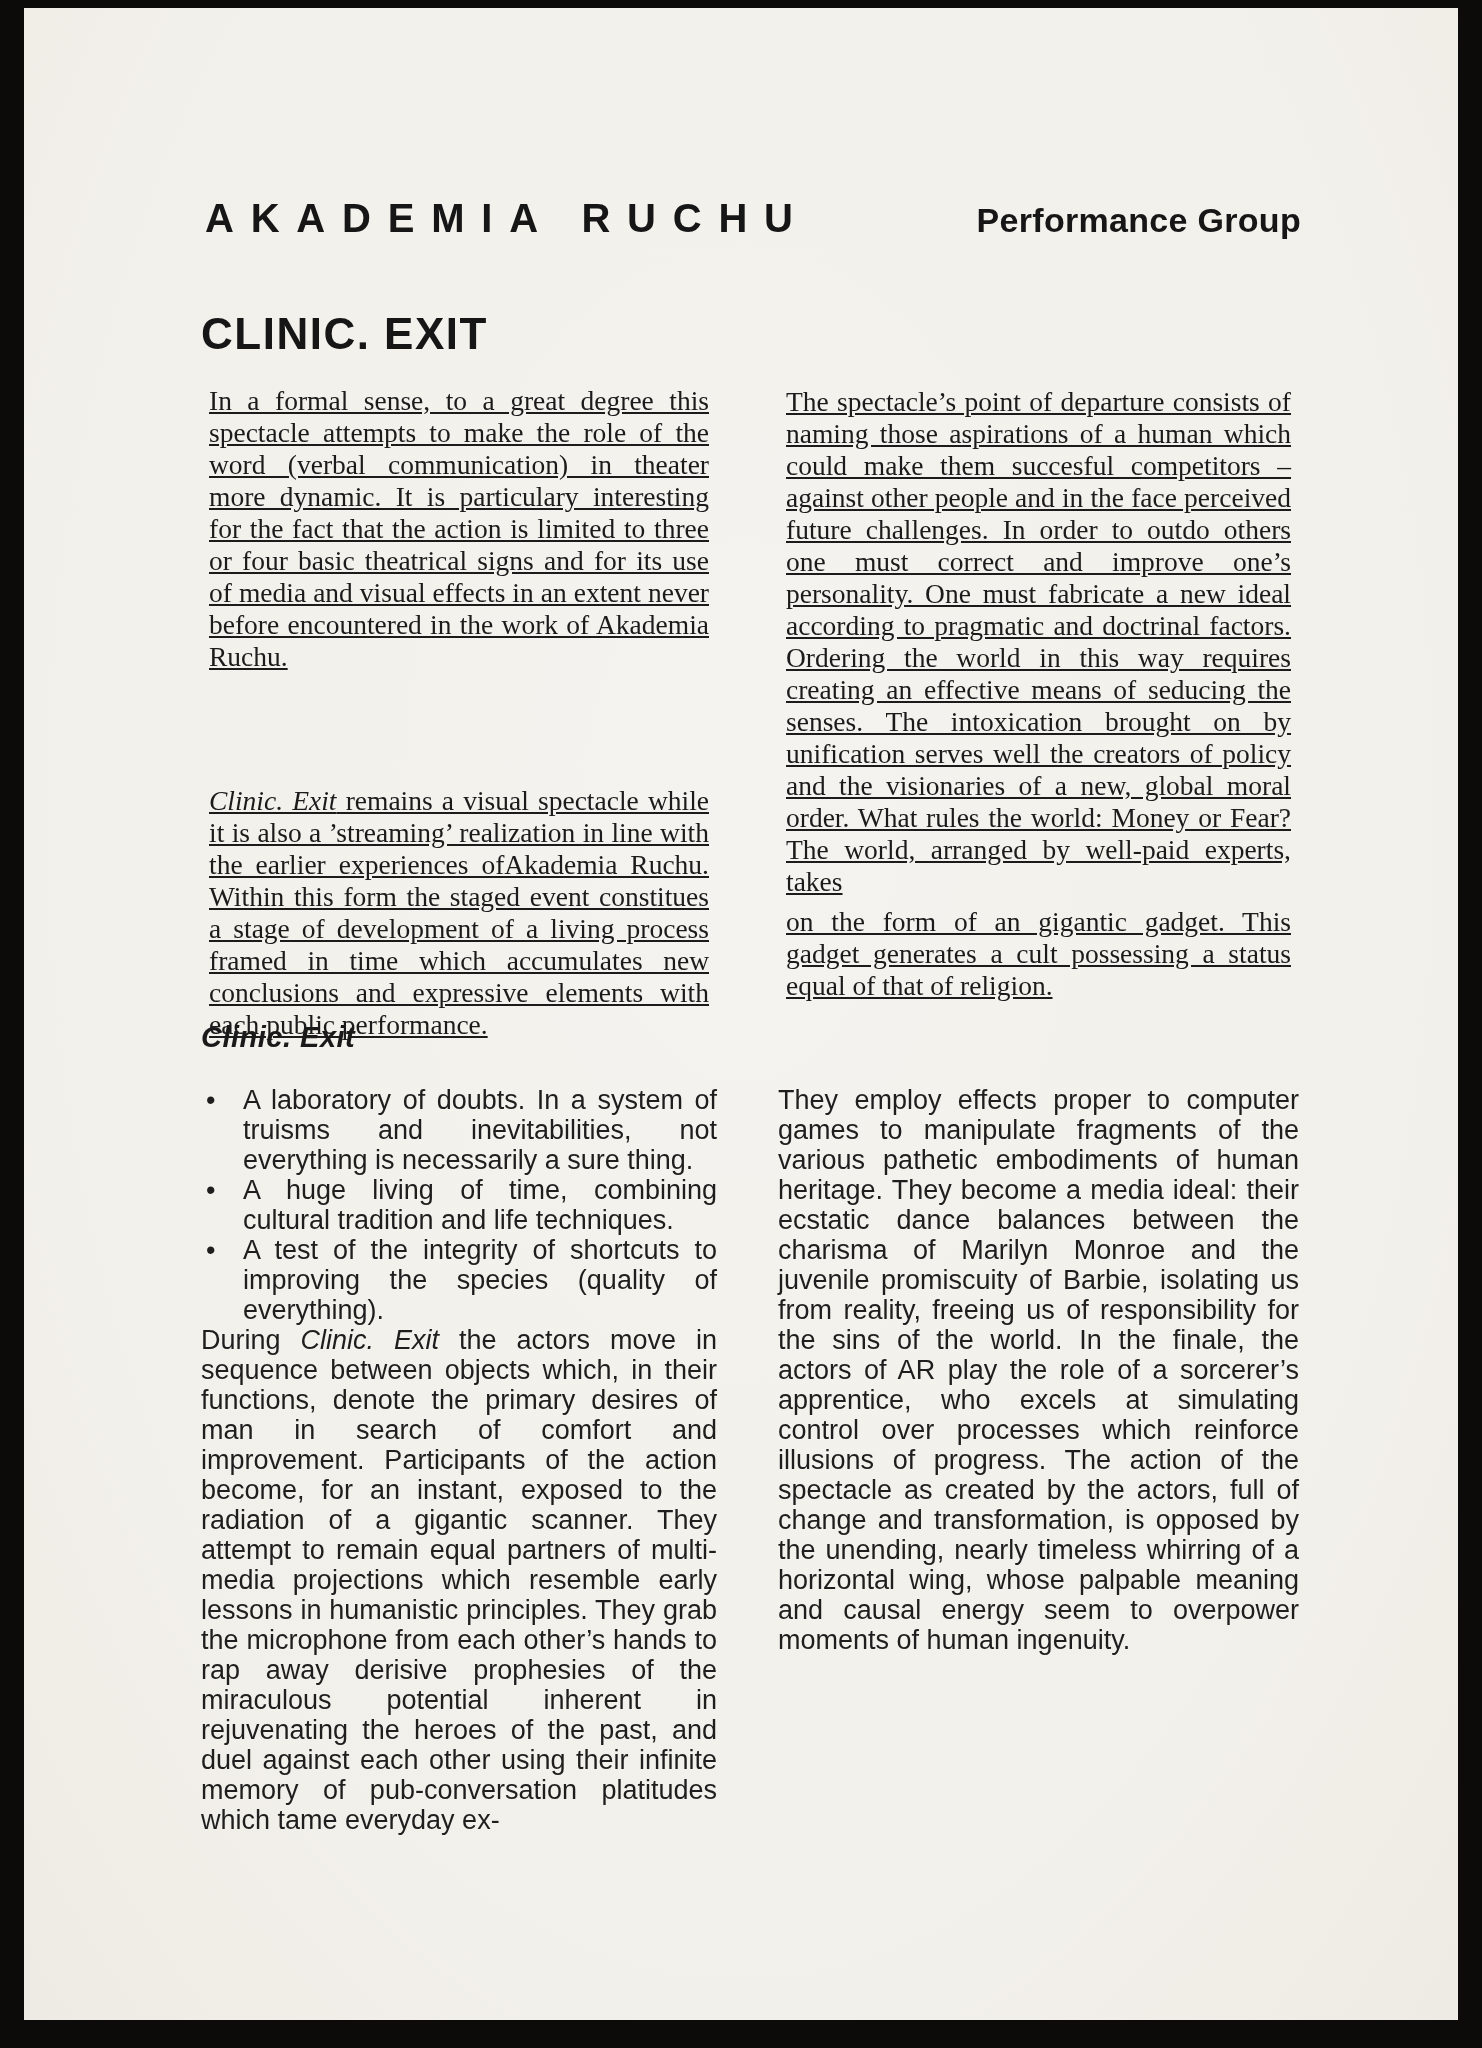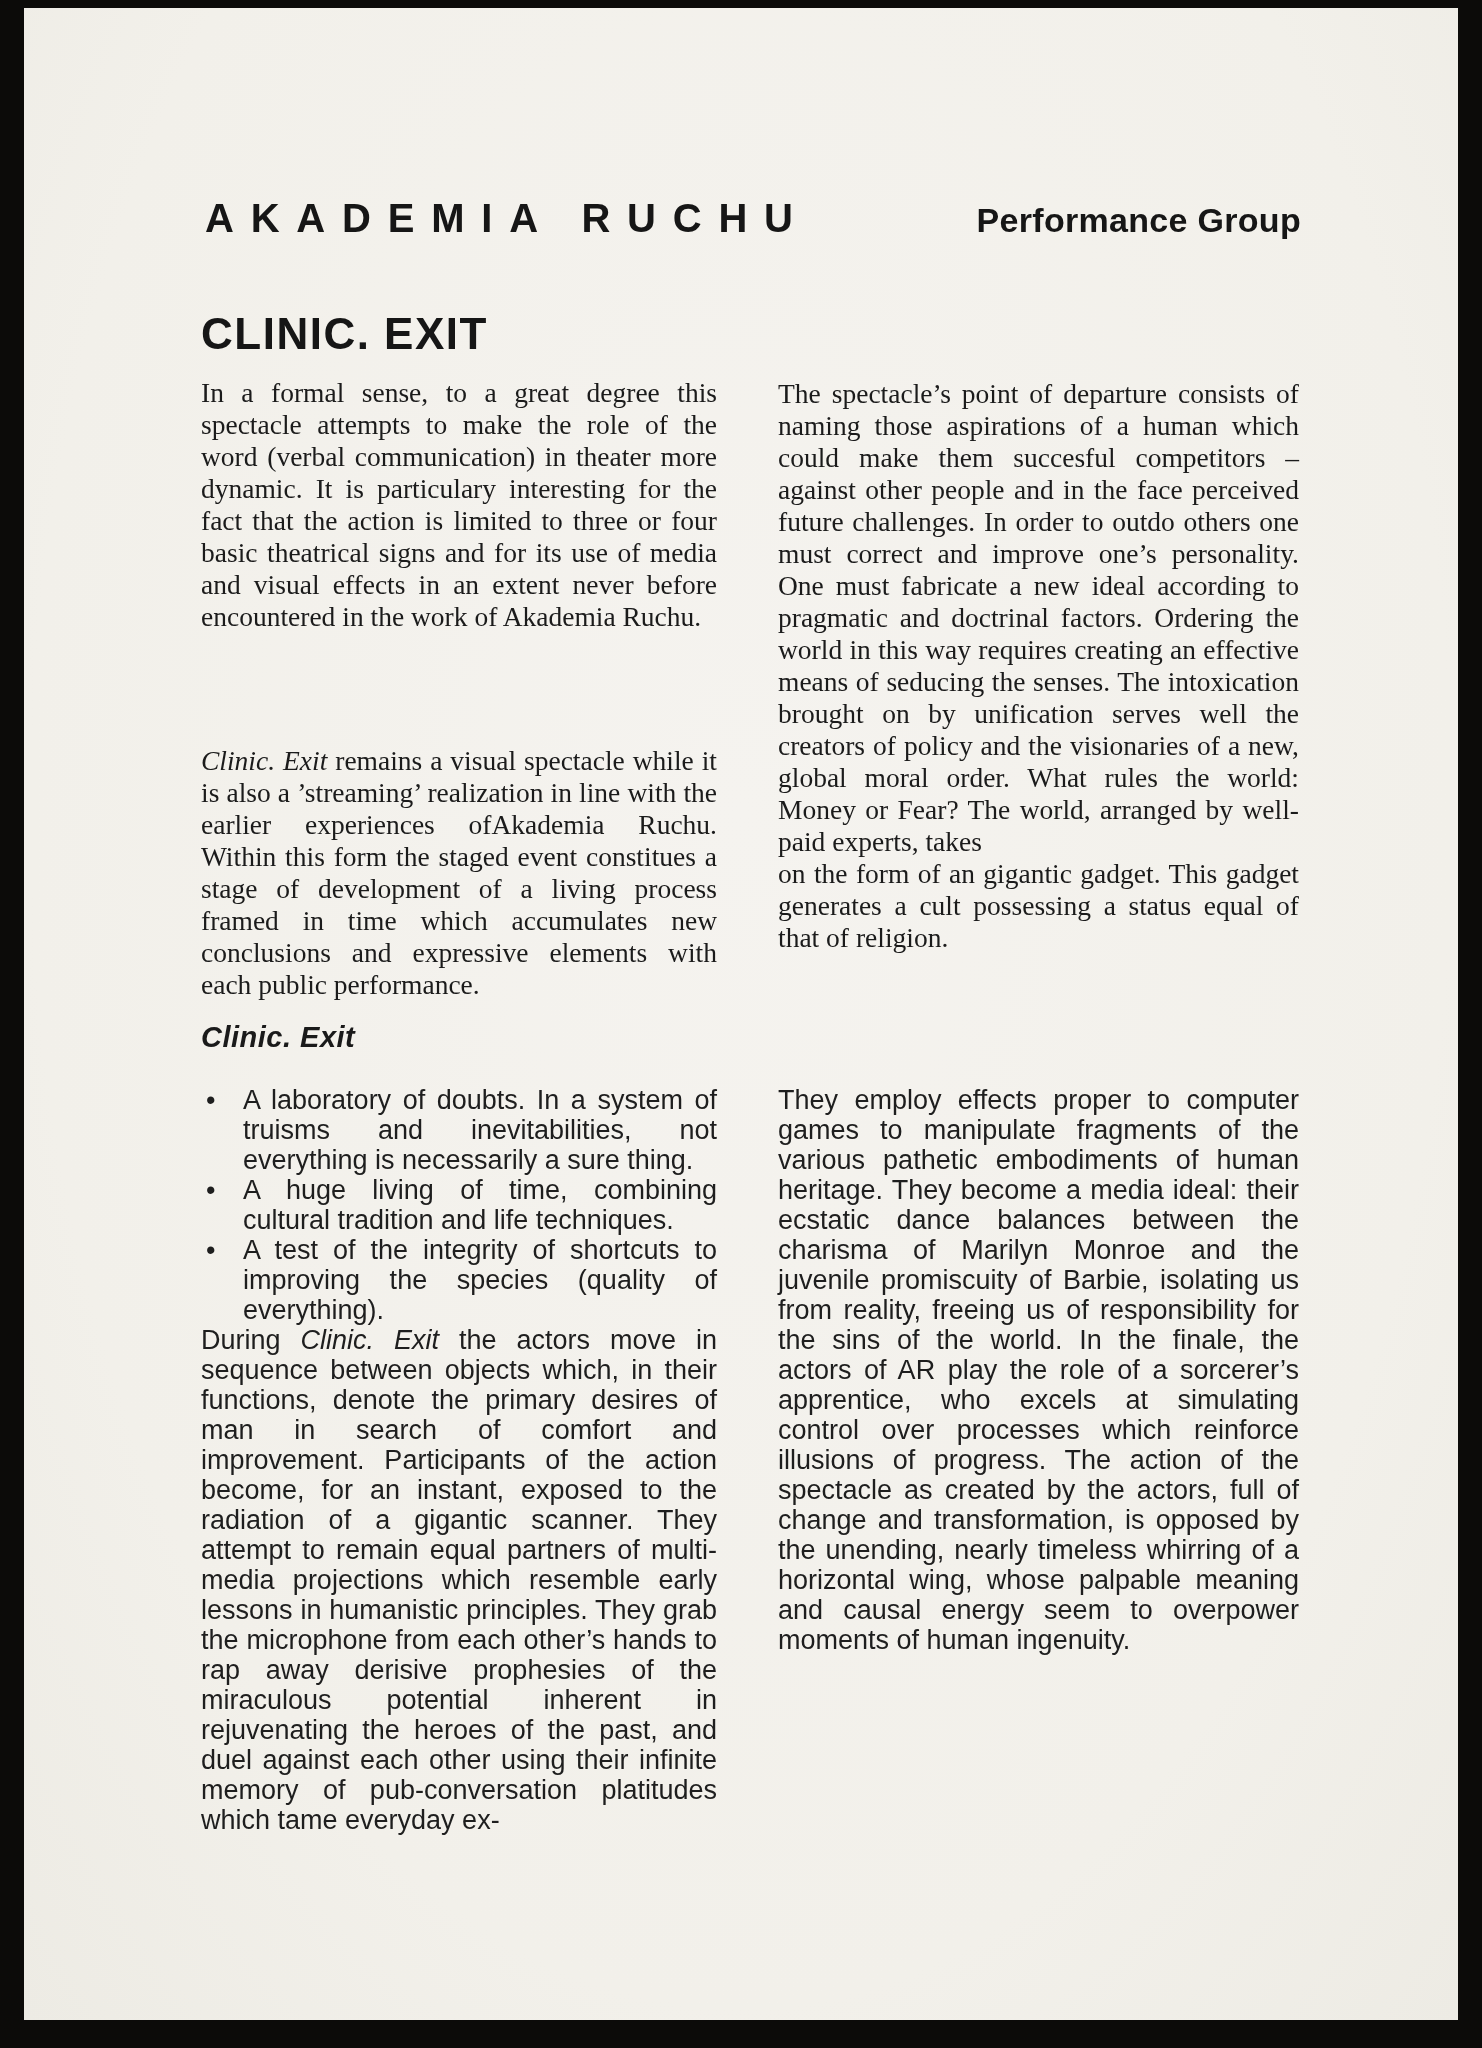--- a/index.html
+++ b/index.html
@@ -50,22 +50,23 @@
     color: #161616;
   }
   .col { position: absolute; }
   .col-intro-left  { left: 177px; top: 369px; width: 516px; }
   .col-intro-right { left: 754px; top: 370px; width: 521px; }
   .serif p {
     font-family: "Liberation Serif", serif;
     font-size: 27.5px;
     line-height: 32px;
     text-align: justify;
-    margin: 0;
+    margin: 8px;
     color: #1b1b1b;
+    text-decoration: underline;
   }
   .serif p.gap { margin-top: 112px; }
   .subhead {
     position: absolute;
     left: 177px; top: 1013px;
     font-size: 29px;
     font-weight: bold;
     font-style: italic;
     letter-spacing: 0.5px;
     color: #1a1a1a;

